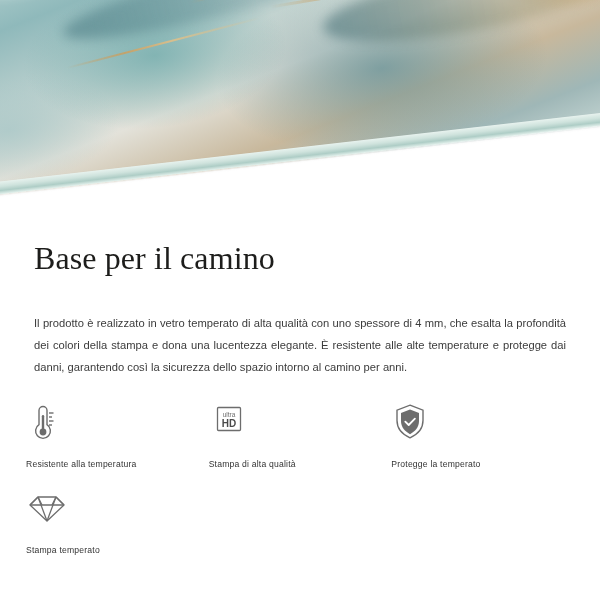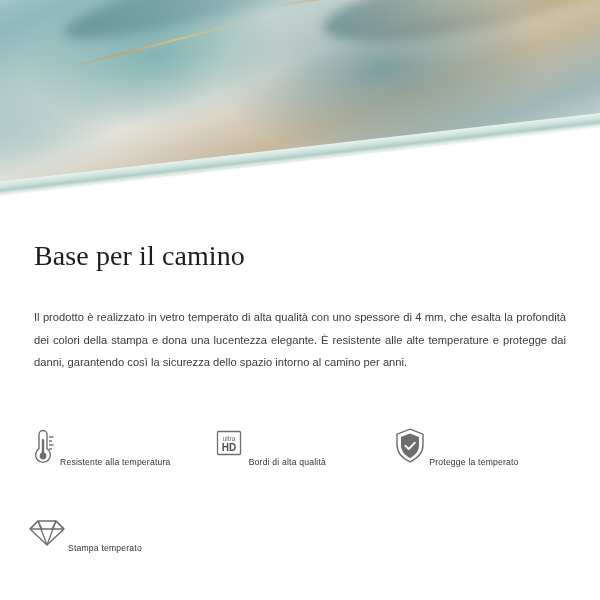--- a/index.html
+++ b/index.html
@@ -111,21 +111,21 @@
   .sparkle::before { width: 46px; height: 2px; transform: translate(-50%,-50%); }
   .sparkle::after  { width: 2px; height: 46px; transform: translate(-50%,-50%); }
   .sparkle2 { left: 520px; top: 178px; width: 26px; height: 26px; }
   .sparkle2::before { width: 26px; }
   .sparkle2::after  { height: 26px; }
 
   
   .headline {
     margin: 22px 0 0 34px;
     font-family: "Liberation Serif", serif;
-    font-size: 28px;
+    font-size: 32px;
     line-height: 1.33;
     color: #1d1d1b;
     font-weight: 400;
     letter-spacing: .1px;
   }
   .headline .l2 { display: block; }
 
   
   .body-copy {
     margin: 32px 34px 0 34px;
@@ -138,21 +138,22 @@
   
   .features {
     margin: 22px 26px 0 26px;
     display: grid;
     grid-template-columns: repeat(3, 1fr);
     grid-template-rows: repeat(2, 72px);
     row-gap: 14px;
   }
   .feature {
     display: flex;
-    align-items: flex-end;
+    flex-direction: column;
+    align-items: flex-start;
     justify-content: flex-start;
   }
   .feature-icon {
     height: 42px;
     display: flex;
     align-items: center;
     justify-content: center;
   }
   .feature-label {
     margin-top: 16px;
@@ -211,21 +212,21 @@
     </div>
 
     <div class="feature">
       <div class="feature-icon">
         <svg width="40" height="38" viewBox="0 0 40 38">
           <rect x="8.5" y="4.5" width="23" height="23" rx="1" fill="none" stroke="#6d6d6d" stroke-width="1.3"></rect>
           <text x="20" y="14" text-anchor="middle" font-family="Liberation Sans, sans-serif" font-size="6.5" fill="#6d6d6d">ultra</text>
           <text x="20" y="24" text-anchor="middle" font-family="Liberation Sans, sans-serif" font-size="10" font-weight="bold" fill="#4a4a4a">HD</text>
         </svg>
       </div>
-      <div class="feature-label">Bordi di alta qualità</div>
+      <div class="feature-label">Stampa di alta qualità</div>
     </div>
 
     <div class="feature">
       <div class="feature-icon">
         <svg width="38" height="40" viewBox="0 0 38 40">
           <path d="M19 3.2 32 8.2v10.4c0 8.2-5.6 14-13 17.2-7.4-3.2-13-9-13-17.2V8.2z" fill="none" stroke="#6d6d6d" stroke-width="1.4"></path>
           <path d="M19 7.6 28 11v8.1c0 6.2-4 10.6-9 13.1-5-2.5-9-6.9-9-13.1V11z" fill="#6d6d6d"></path>
           <path d="M14.3 19.6l3.4 3.4 6.2-6.4" fill="none" stroke="#ffffff" stroke-width="1.8" stroke-linecap="round" stroke-linejoin="round"></path>
         </svg>
       </div>

